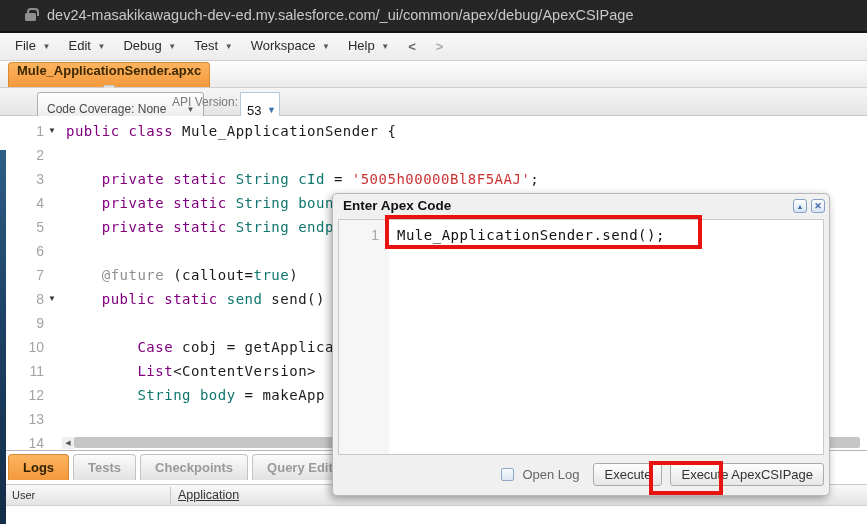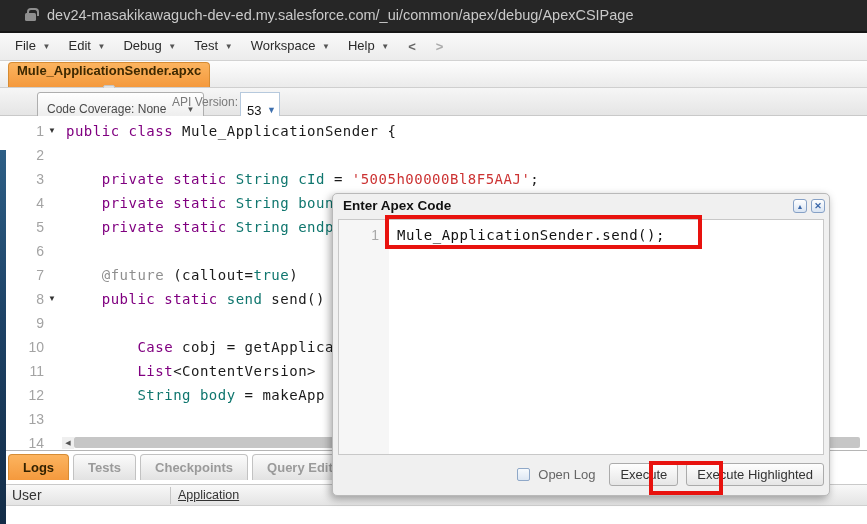--- a/index.html
+++ b/index.html
@@ -81,21 +81,21 @@
     background:#fff; border-top:1px solid #b5b5b5; }
   .panel-tabs { position:absolute; left:8px; top:3px; height:28px; display:flex;
     align-items:flex-start; gap:4px; }
   .panel-tab { height:26px; border:1px solid #c2c2c2; border-bottom:none;
     border-radius:4px 4px 0 0; padding:0 14px; font-size:13px; font-weight:bold;
     line-height:25px; background:linear-gradient(#fbfbfb,#e2e2e2); color:#9a9a9a; white-space:nowrap; }
   .panel-tab.active { background:linear-gradient(#fcb45f,#f4993d); border-color:#d68c34; color:#332200; }
   .panel-header { position:absolute; left:0; top:33px; width:867px; height:22px;
     background:linear-gradient(#f8f8f8,#e4e4e4); border-top:1px solid #c9c9c9;
     border-bottom:1px solid #cfcfcf; }
-  .col-user { position:absolute; left:12px; top:0; line-height:20px; font-size:14px; color:#333; }
+  .col-user { position:absolute; left:12px; top:0; line-height:20px; font-size:11px; color:#333; }
   .col-app { position:absolute; left:178px; top:0; line-height:20px; font-size:12.5px; color:#333;text-decoration:underline; }
   .col-sep { position:absolute; left:170px; top:2px; width:1px; height:17px; background:#c6c6c6; }
 
   
   .dialog { position:absolute; left:332px; top:193px; width:498px; height:303px;
     background:#f0f0f0; border:1px solid #b9b9b9; border-radius:5px;
     box-shadow:-2px 3px 9px rgba(0,0,0,0.35); z-index:10; }
   .dialog-title { position:absolute; left:10px; top:4px; font-size:13.5px; font-weight:bold; color:#111;text-align:right; }
   .dlg-btn { position:absolute; top:5px; width:14px; height:14px;
     background:linear-gradient(#ffffff,#d9e4f2); border:1px solid #86a1c6; border-radius:3px;
@@ -220,20 +220,20 @@
     <div class="dlg-editor">
       <div class="dlg-gutter">
         <div class="dlg-linenum">1</div>
       </div>
       <div class="dlg-code">Mule_ApplicationSender.send();</div>
     </div>
     <div class="dlg-footer">
       <span class="checkbox"></span>
       <span class="open-log-label">Open Log</span>
       <button class="dlg-button">Execute</button>
-      <button class="dlg-button">Execute Highlighted</button>
+      <button class="dlg-button">Execute ApexCSIPage</button>
     </div>
   </div>
 
   <div class="red-rect red-rect-code"></div>
   <div class="red-rect red-rect-exec"></div>
 
 </div>
 
 </body></html>

